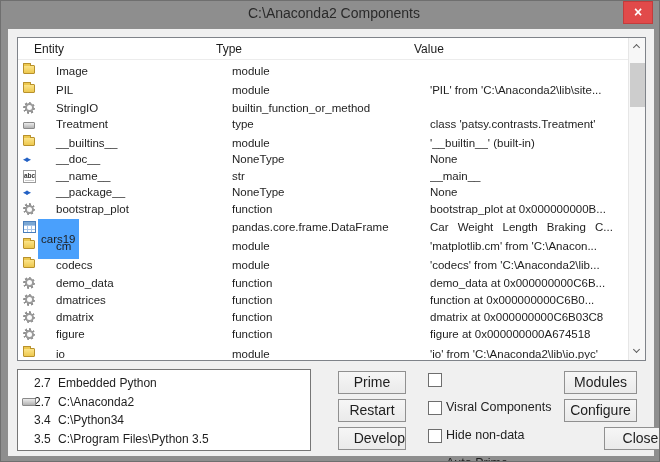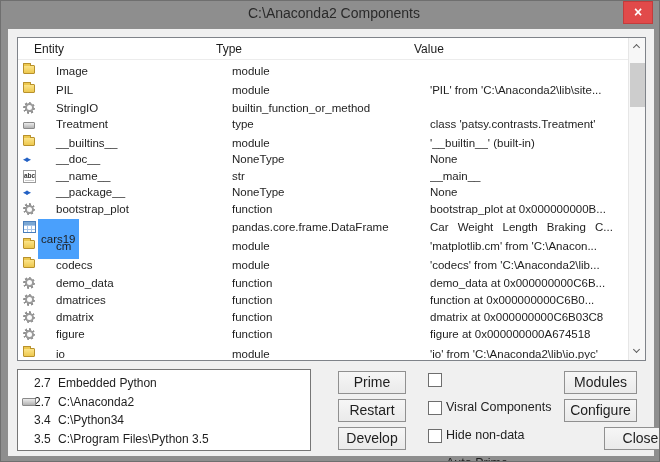--- a/index.html
+++ b/index.html
@@ -86,21 +86,21 @@
   .py-item { position:relative; height:18.5px; padding-left:16px; font-size:12px; color:#1e1e1e; line-height:18.5px; white-space:nowrap; }
   .py-item .icon { top:4px; left:4px; }
   .py-item .icon-bar { width:14px; height:8px; margin-top:1px; }
   .py-ver { display:inline-block; width:24px; }
   
   .btn { position:absolute; height:23px; background:linear-gradient(#f6f6f6,#eaeaea);
     border:1px solid #909090; font-family:"Liberation Sans",sans-serif;
     font-size:14px; color:#1e1e1e; text-align:center; line-height:21px; cursor:default; }
   #btn-prime   { left:330px; top:342px; width:68px; }
   #btn-restart { left:330px; top:370px; width:68px; }
-  #btn-develop { left:330px; top:398px; width:68px; }
+  #btn-develop { left:330px; top:398px; width:68px;text-align:right; }
   #btn-modules   { left:556px; top:342px; width:73px; }
   #btn-configure { left:556px; top:370px; width:73px; }
   #btn-close2    { left:556px; top:398px; width:73px;margin-left:40px; }
   .cbrow { position:absolute; left:420px; height:16px; }
   #cb-0 { top:344px; } #cb-1 { top:372px; } #cb-2 { top:400px; }
   .cbox { position:absolute; left:0; top:0; width:14px; height:14px; background:#fff; border:1px solid #6e6e6e; }
   .cblabel { position:absolute; left:18px; top:0; line-height:15px; font-size:12.5px; color:#1e1e1e; white-space:nowrap;margin-top:27px; }
 </style>
 </head>
 <body>

